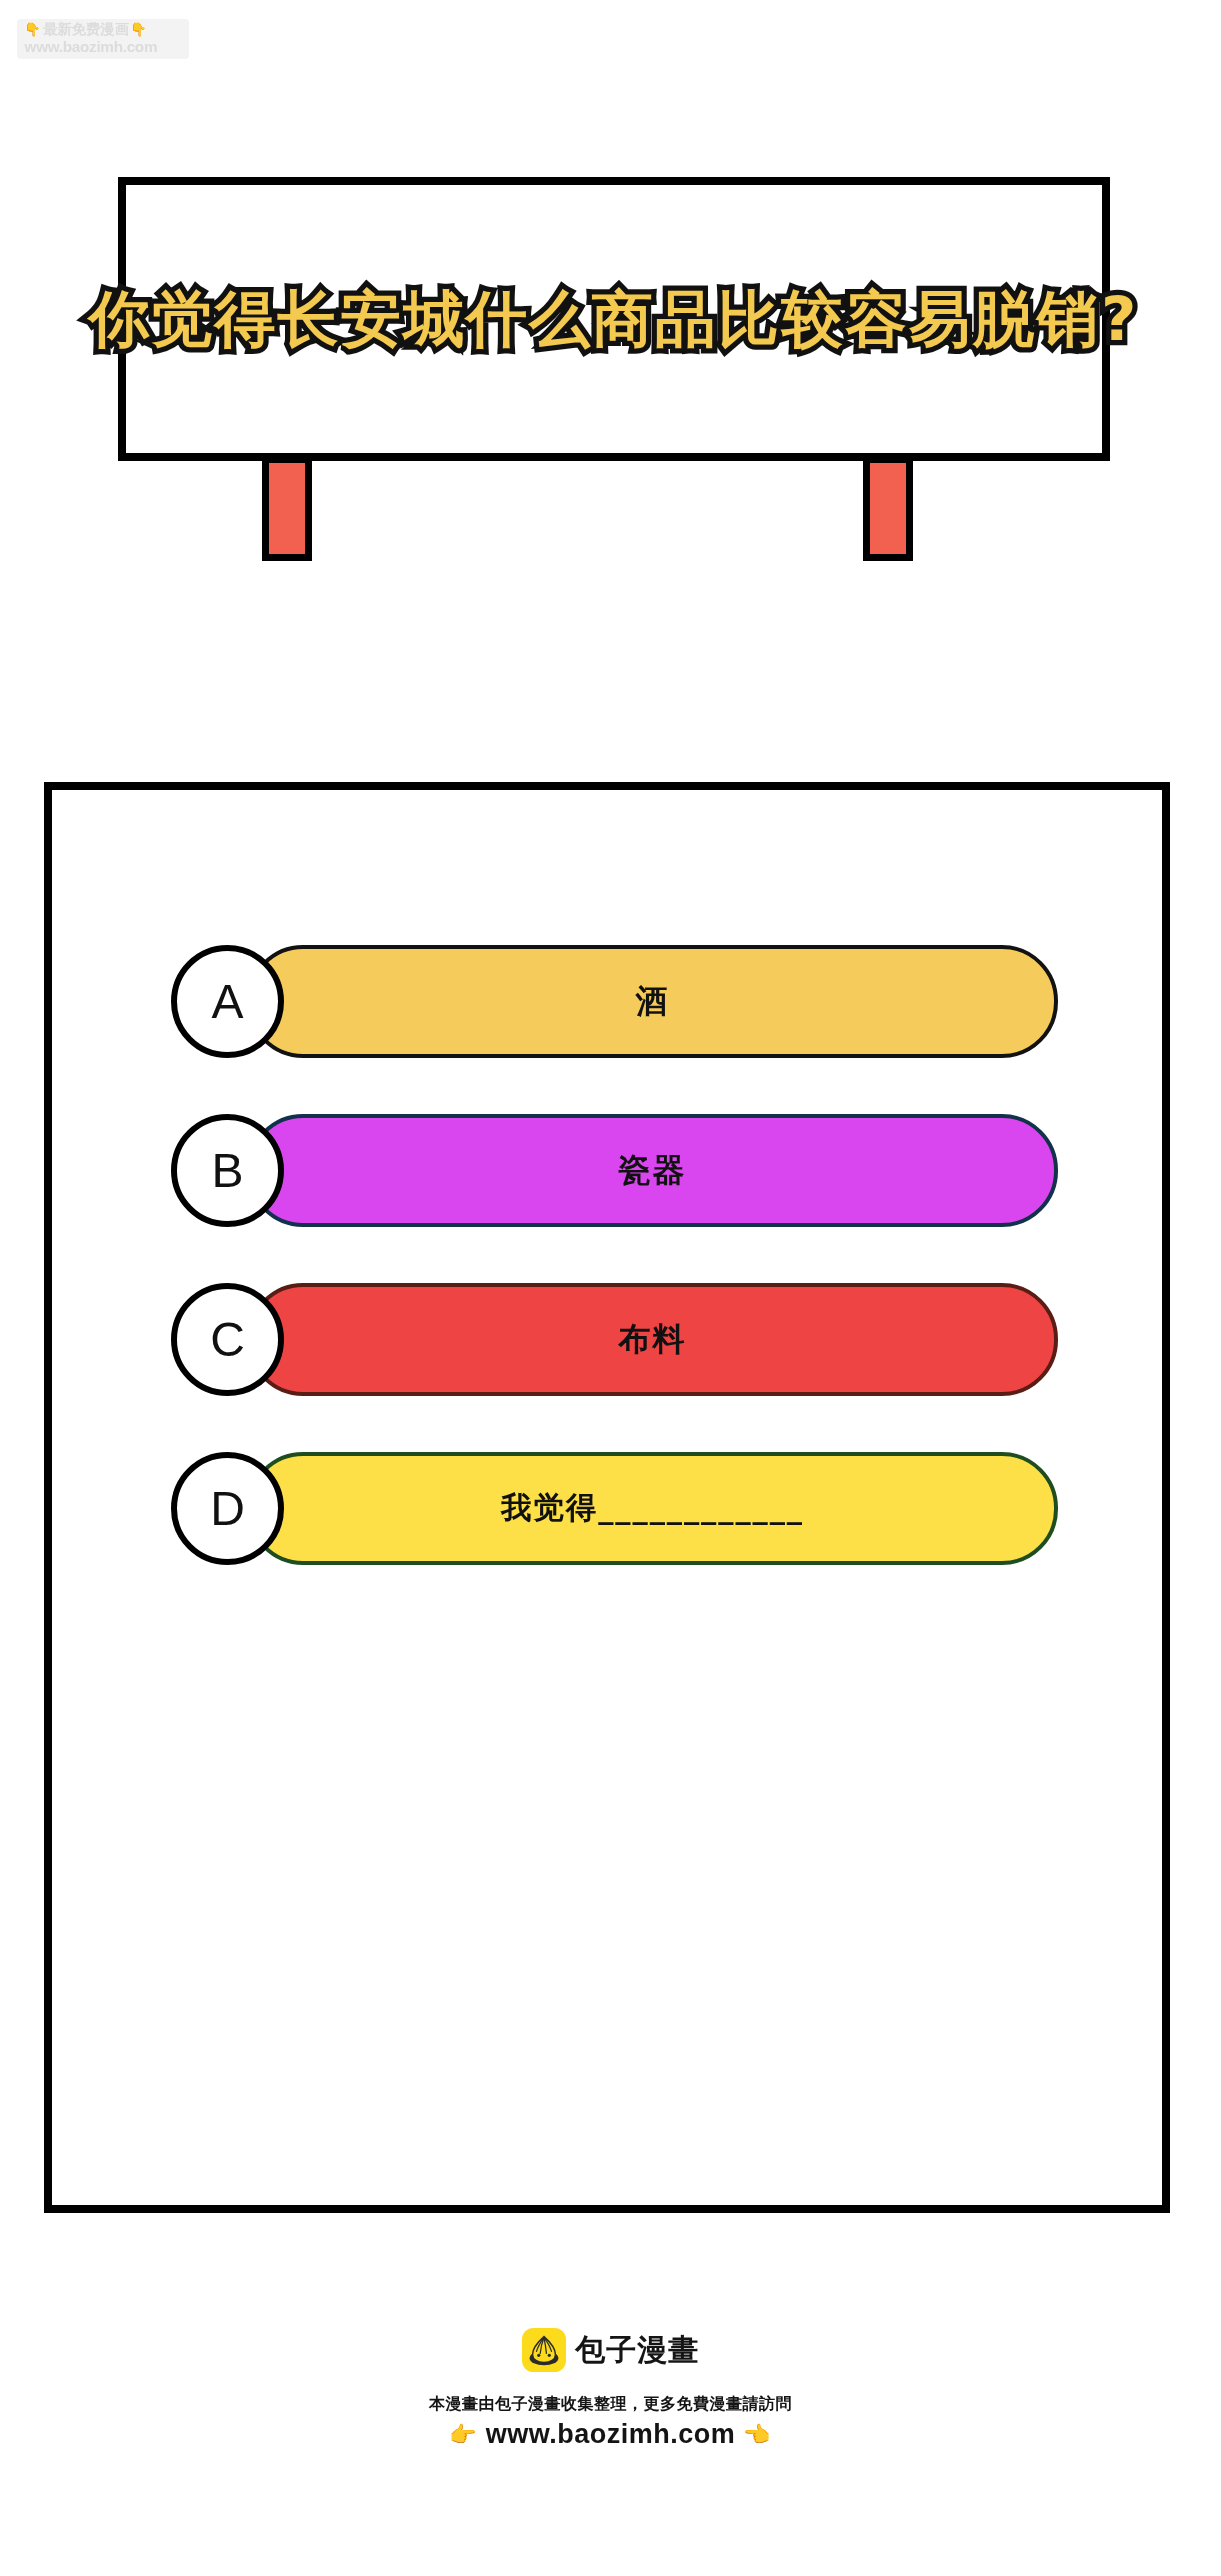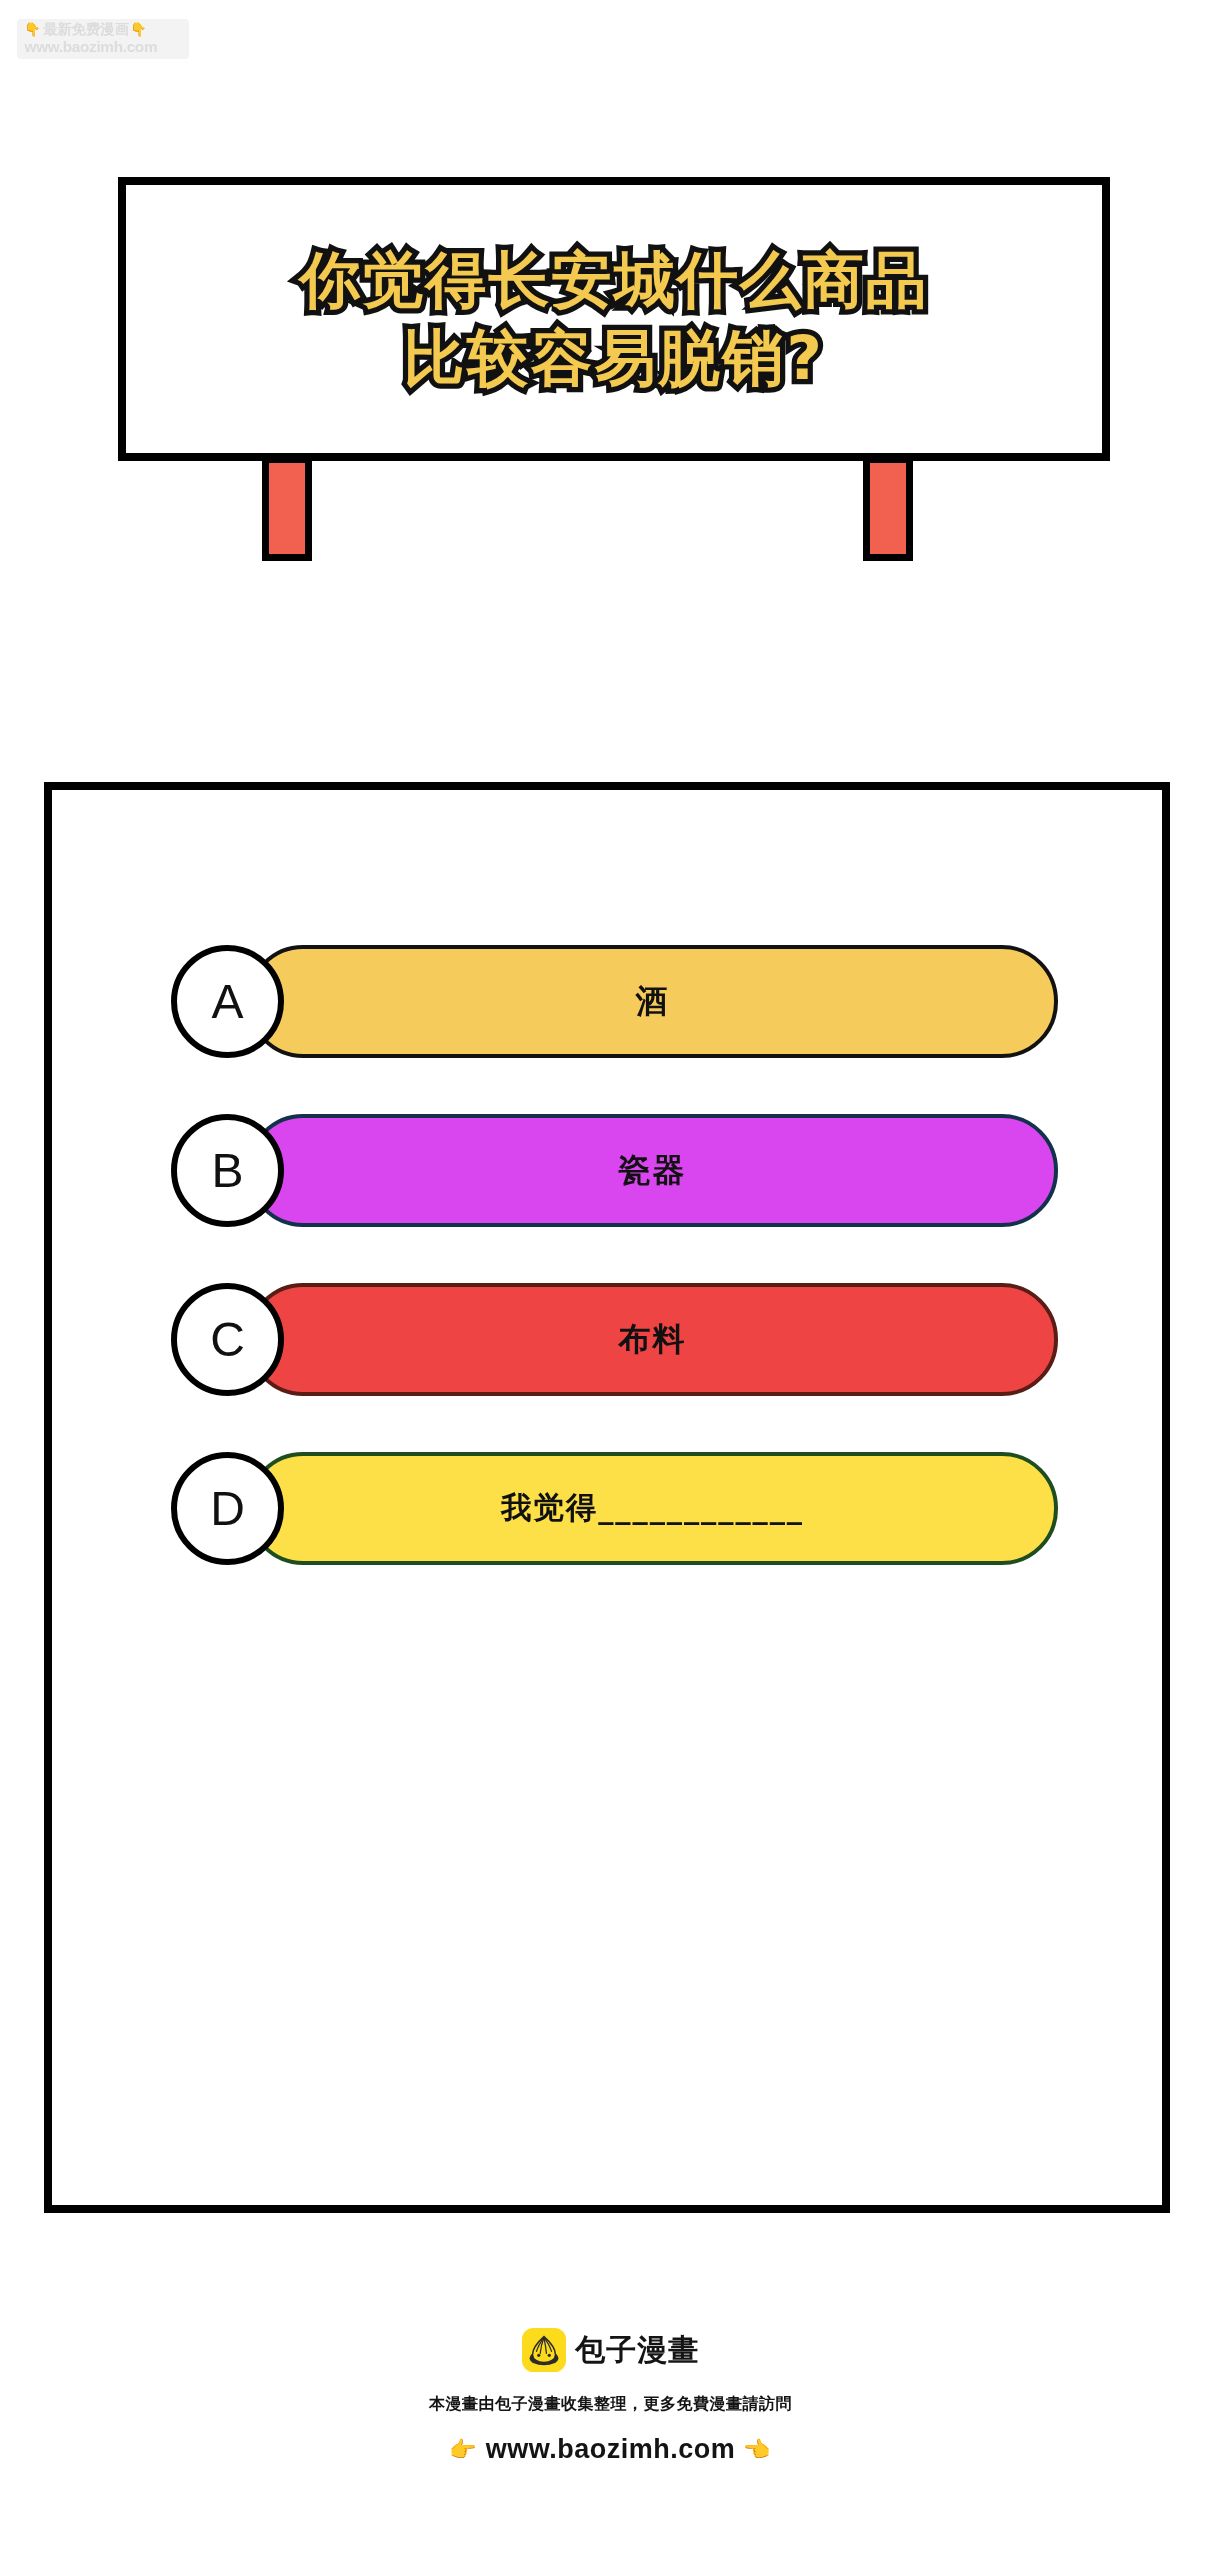--- a/index.html
+++ b/index.html
@@ -61,21 +61,21 @@
   .signboard {
     position: absolute;
     left: 118px;
     top: 177px;
     width: 992px;
     height: 284px;
     background: #ffffff;
     border: 8.6px solid #000000;
     box-sizing: border-box;
     display: flex;
-    flex-direction: column;
+    flex-direction: row;
     align-items: center;
     justify-content: center;
     z-index: 3;
   }
   .sign-line {
     font-family: "DejaVu Sans", sans-serif;
     font-size: 61px;
     font-weight: bold;
     color: #f3c94f;
     -webkit-text-stroke: 10.5px #111111;
@@ -191,21 +191,21 @@
     font-weight: bold;
     color: #141414;
     letter-spacing: 1px;
   }
   .footer-note {
     font-family: "DejaVu Sans", sans-serif;
     font-size: 16px;
     font-weight: bold;
     color: #141414;
     letter-spacing: 0.5px;
-    margin-bottom: 19px;
+    margin-bottom: 4px;
   }
   .footer-url-row {
     display: flex;
     align-items: center;
     justify-content: center;
     gap: 8.6px;
   }
   .footer-url {
     font-family: "Liberation Sans", sans-serif;
     font-size: 27px;

